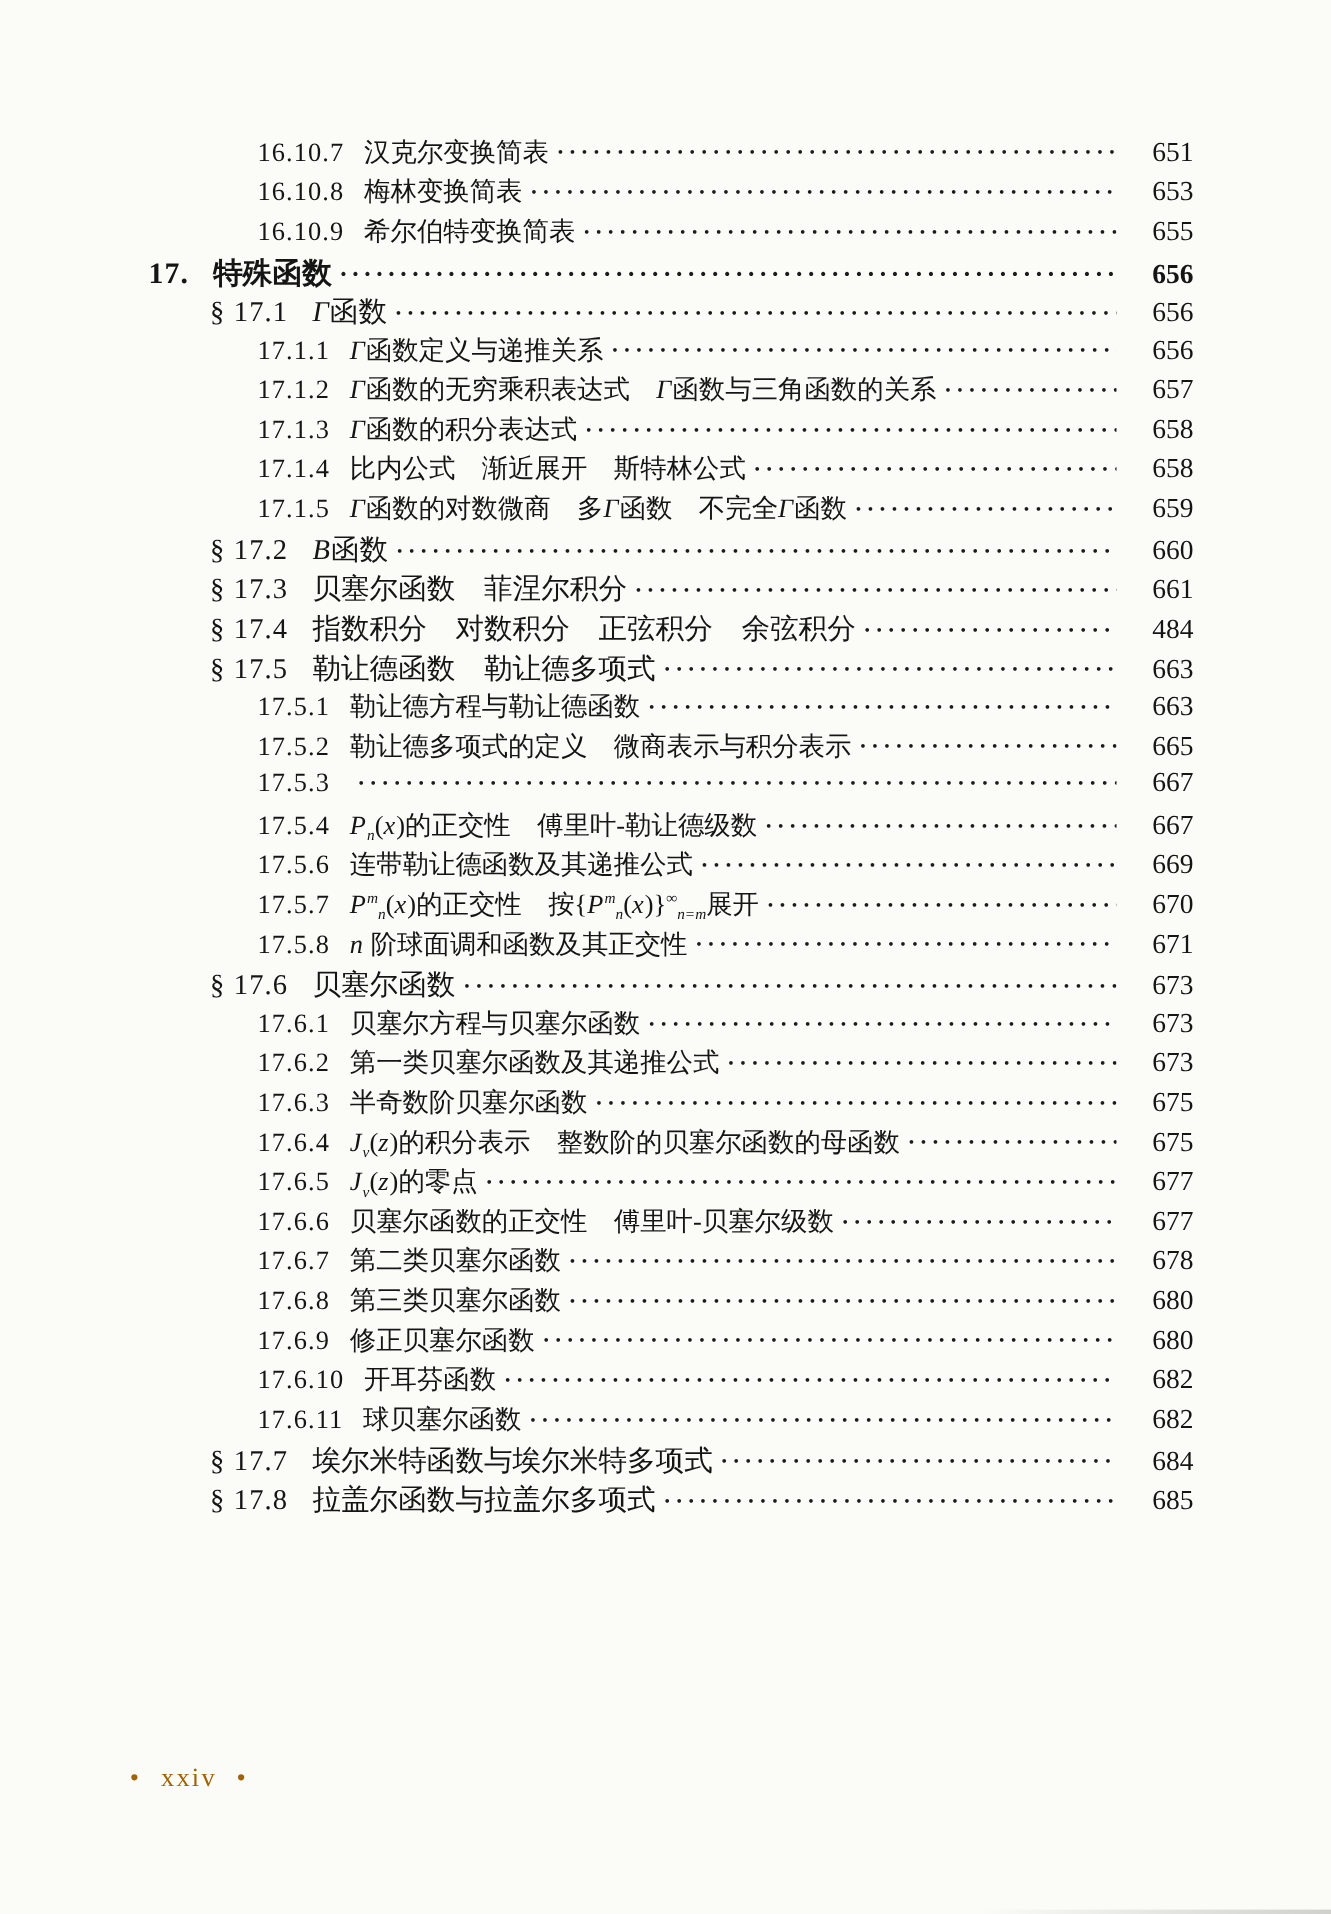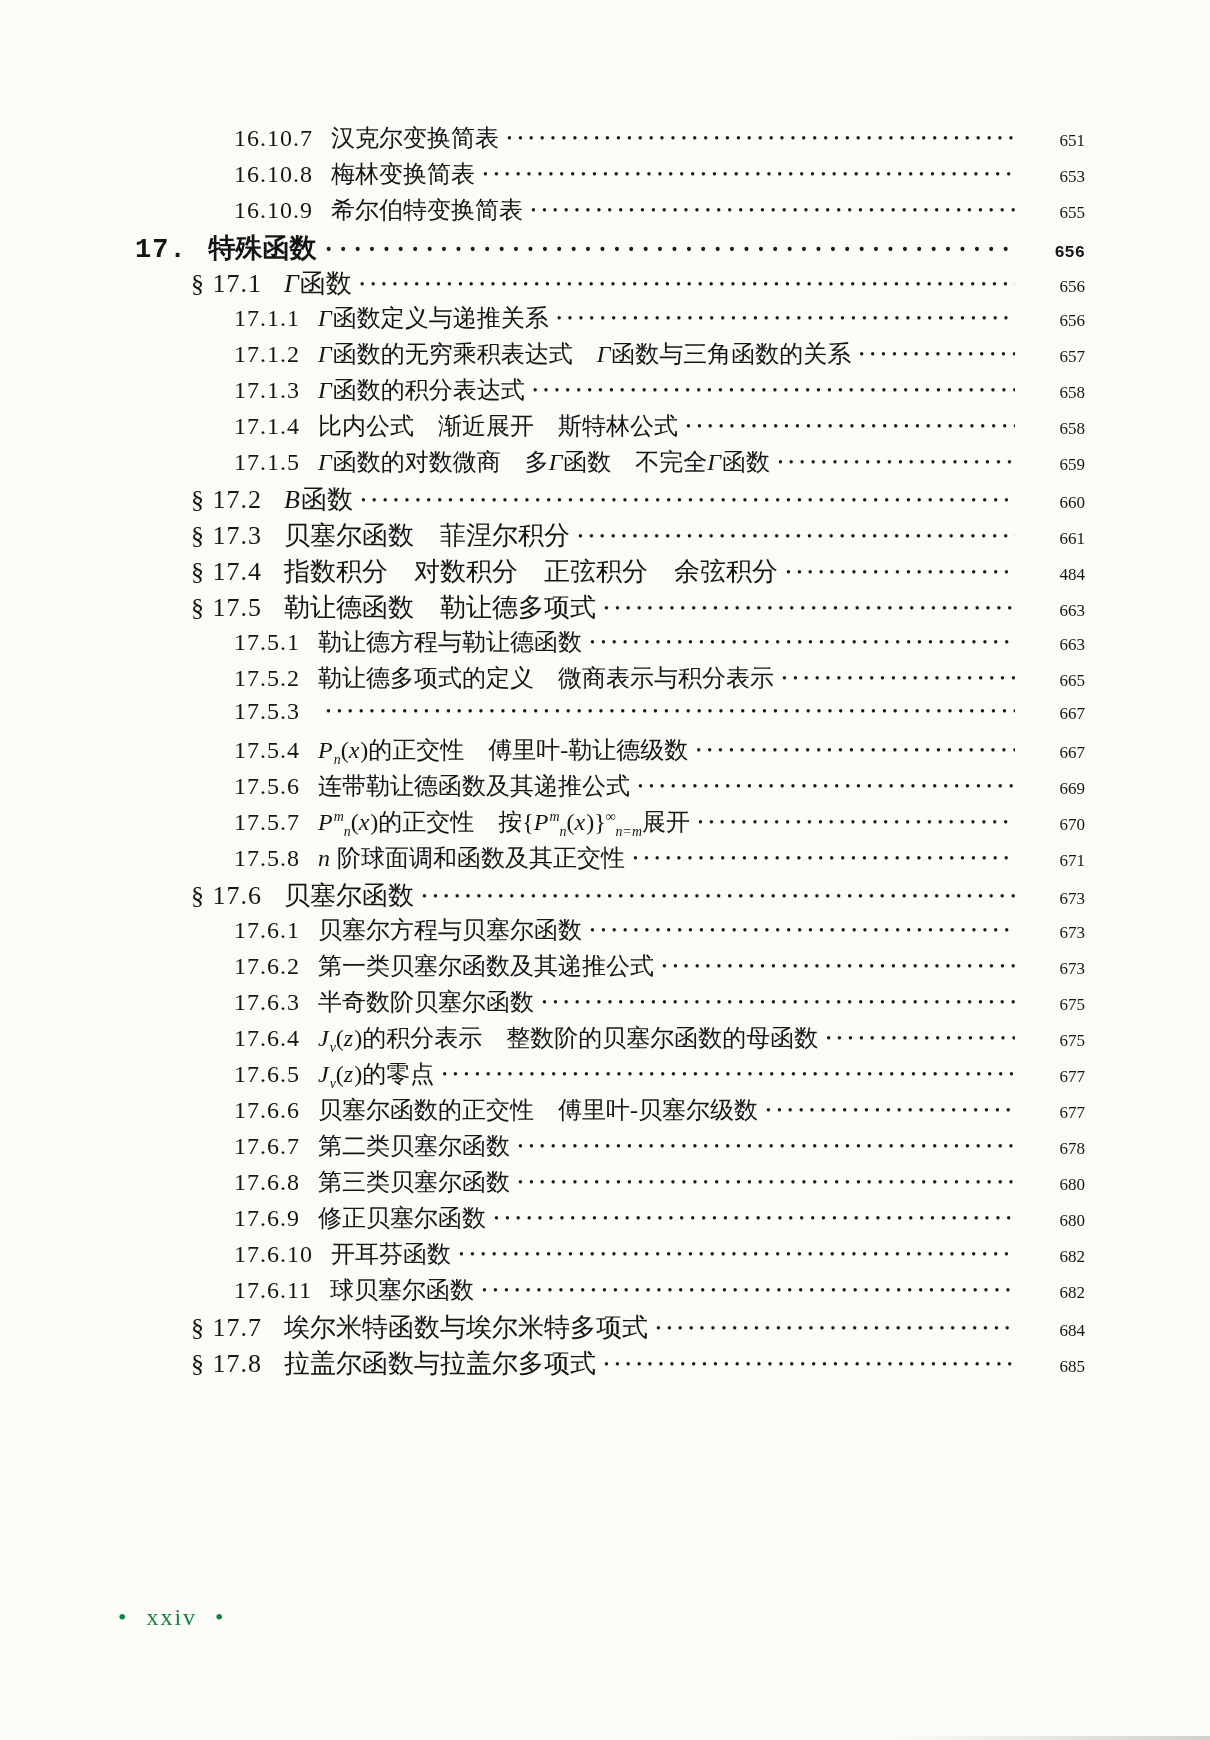--- a/index.html
+++ b/index.html
@@ -15,21 +15,21 @@
 
   .toc { position:absolute; top:122px; left:135px; right:125px; }
 
   .toc-row {
     display:flex;
     align-items:baseline;
     height:36px;
     white-space:nowrap;
     overflow:hidden;
   }
-  .lvl1 { font-size:27px; font-weight:bold;font-family:Liberation Mono, monospace; }
+  .lvl1 { font-size:27px; font-weight:bold; }
   .lvl2 { font-size:26px; padding-left:56px; }
   .lvl3 { font-size:24px; padding-left:99px; }
 
   .num  { flex:0 0 auto; margin-right:22px; letter-spacing:1px; }
   .lvl3 .num { margin-right:18px; }
   .title{ flex:0 1 auto; }
 
   .leader {
     flex:1 1 10px;
     min-width:10px;
@@ -39,35 +39,35 @@
     letter-spacing:6px;
     position:relative;
     top:-3px;
     margin:0 10px 0 8px;
     color:#1b1b1b;
   }
   .leader::after {
     content:"••••••••••••••••••••••••••••••••••••••••••••••••••••••••••••••••••••••••••••••••••••••••••";
   }
 
-  .pageno { flex:0 0 auto; min-width:60px; text-align:right; font-size:17px; }
+  .pageno { flex:0 0 auto; min-width:60px; text-align:right; font-size:25px; }
   .lvl1 .pageno { font-weight:bold; }
 
   sup { font-size:.58em; vertical-align:super; font-style:italic; }
   sub { font-size:.58em; vertical-align:sub;   font-style:italic; }
   i   { font-style:italic; padding-right:1px; }
 
   .footer {
     position:absolute;
     top:1604px;
     left:118px;
     font-size:24px;
     letter-spacing:2px;
     word-spacing:10px;
-    color:#15803d;
+    color:#a16207;
     font-family:Liberation Serif, serif;
   }
 
   .scan-edge {
     position:absolute;
     bottom:0; right:0;
     width:320px; height:4px;
     background:linear-gradient(to left, #b9b9b4, rgba(185,185,180,0));
     opacity:.65;
   }

